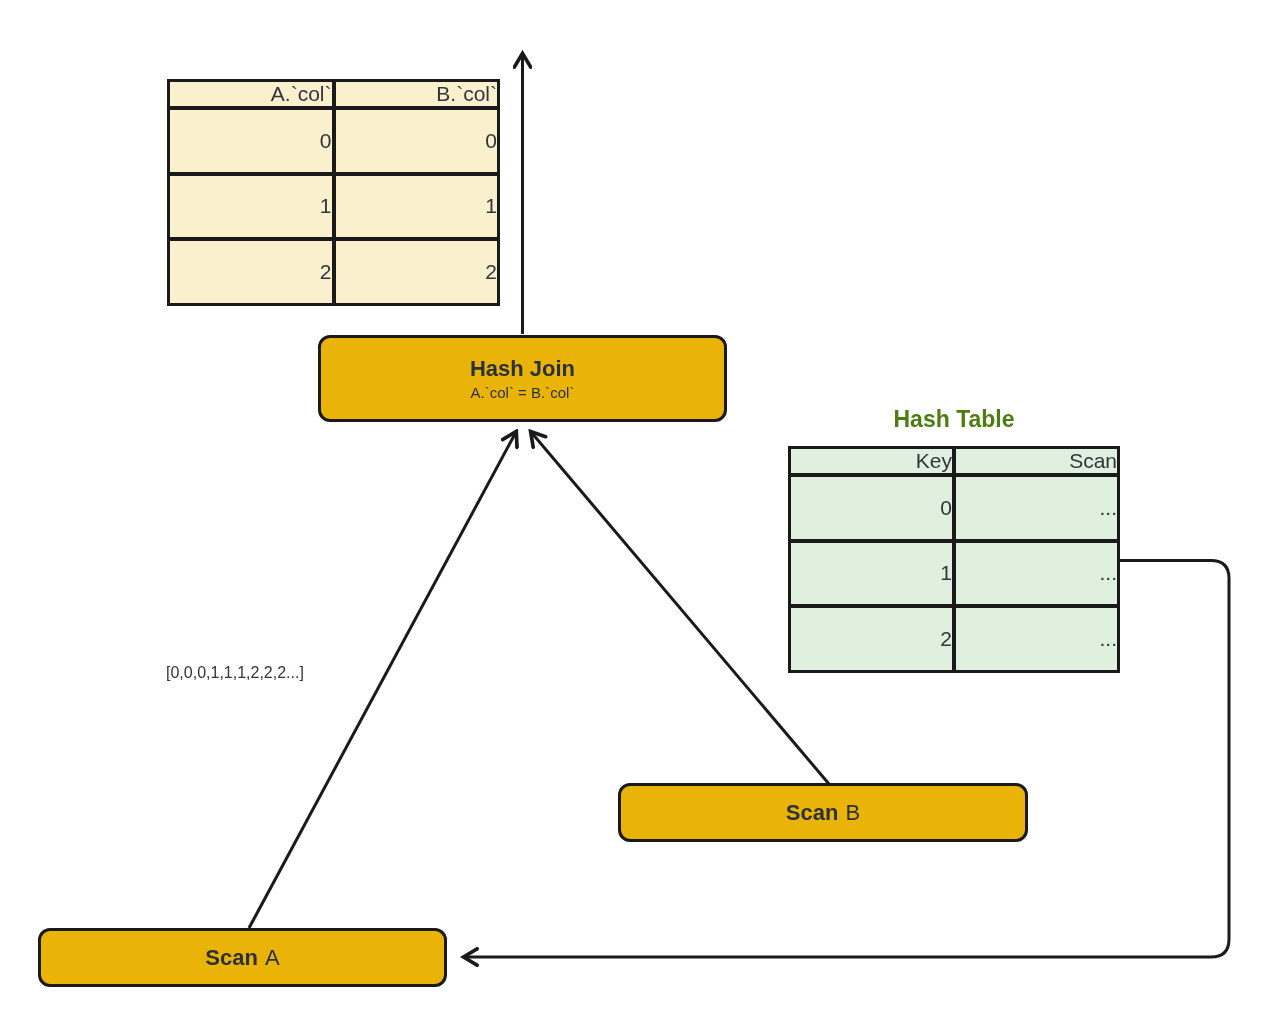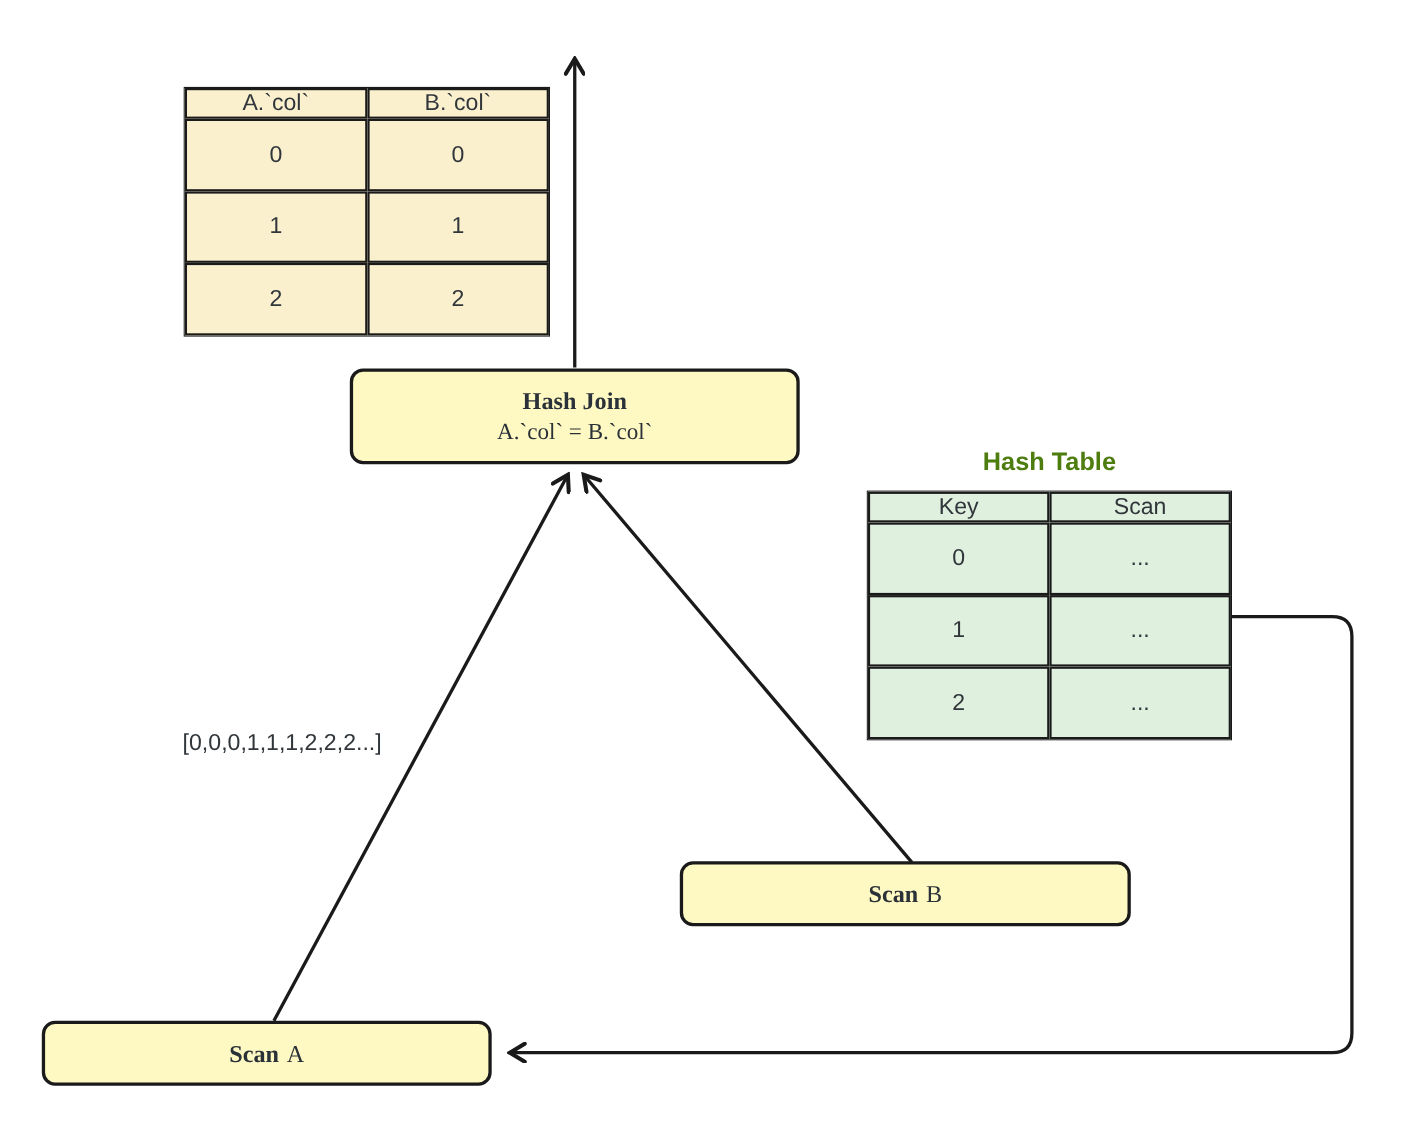--- a/index.html
+++ b/index.html
@@ -28,61 +28,60 @@
     position: absolute;
     z-index: 2;
     border-collapse: separate;
     border-spacing: 0;
     table-layout: fixed;
     border: 1px solid #1a1a1a;
     box-sizing: border-box;
   }
   .dtable th, .dtable td {
     border: 2.5px solid #1a1a1a;
-    text-align: center;
+    text-align: right;
     vertical-align: middle;
     font-size: 21px;
     font-weight: 400;
     color: #31363b;
     padding: 0;
   }
   .result-table { left: 167px; top: 79px; width: 333px; height: 227px; }
   .result-table th, .result-table td { background: #faf0ce; }
   .hash-table { left: 788px; top: 446px; width: 332px; height: 227px; }
   .hash-table th, .hash-table td { background: #dff0df; }
 
   
   .node {
     position: absolute;
     z-index: 2;
-    background: #fef9c3;
+    background: #eab308;
     border: 3px solid #1a1a1a;
     border-radius: 12px;
     box-sizing: border-box;
     display: flex;
     flex-direction: column;
     align-items: center;
     justify-content: center;
     font-size: 21px;
     color: #2b3138;
-    font-family: Liberation Serif, serif;
   }
   .node .node-title { font-weight: 700; font-size: 22px; }
-  .node .node-sub { font-weight: 400; font-size: 21px; margin-top: 2px; }
+  .node .node-sub { font-weight: 400; font-size: 15px; margin-top: 2px; }
   .node-hash-join { left: 318px; top: 335px; width: 409px; height: 87px; }
   .node-scan-b   { left: 618px; top: 783px; width: 410px; height: 59px; flex-direction: row; gap: 7px; }
   .node-scan-a   { left: 38px;  top: 928px; width: 409px; height: 59px; flex-direction: row; gap: 7px; }
   .op-bold { font-weight: 700; font-size: 22px; text-align: right; }
   .op-target { font-weight: 400; font-size: 22px; }
 
   
   .float-label {
     position: absolute;
     z-index: 2;
-    font-size: 21px;
+    font-size: 16px;
     color: #31363b;
     white-space: nowrap;
   }
   .hash-table-title {
     left: 788px; top: 406px; width: 332px;
     text-align: center;
     font-weight: 700;
     font-size: 23px;
     color: #4d7c0f;
   }

